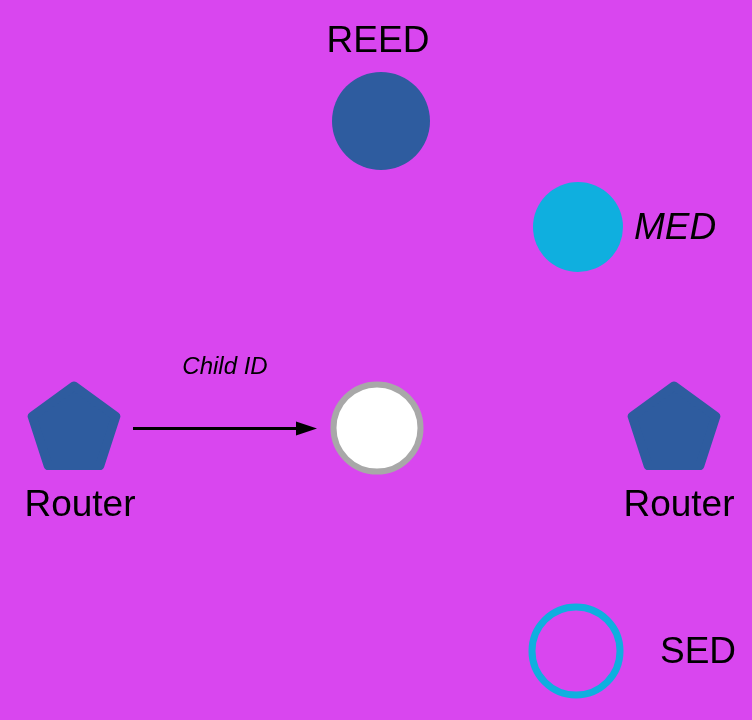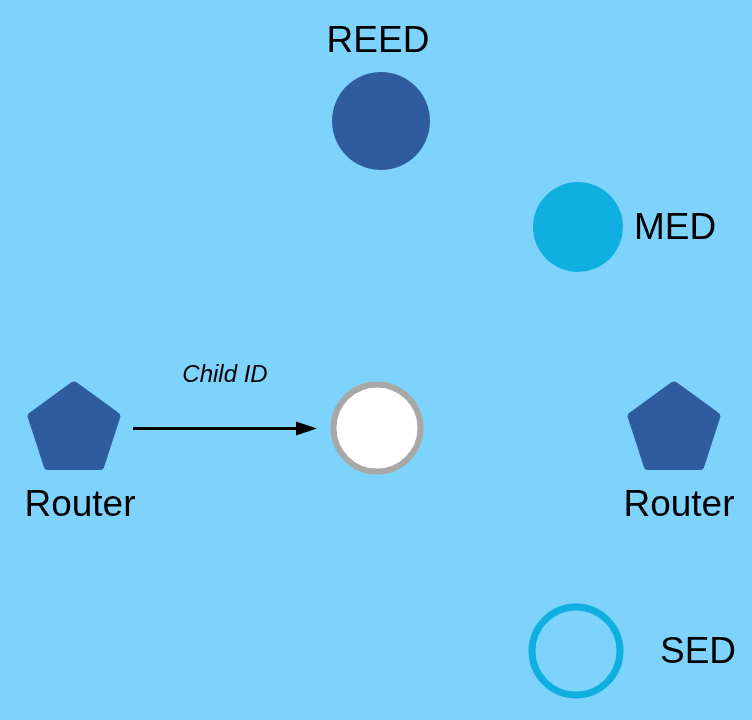--- a/index.html
+++ b/index.html
@@ -5,41 +5,41 @@
   html, body {
     margin: 0;
     padding: 0;
     background: #ffffff;
     font-family: "Liberation Sans", sans-serif;
   }
   .diagram {
     position: relative;
     width: 752px;
     height: 720px;
-    background: #7dd3fc;
+    background: #d946ef;
     overflow: hidden;
   }
   .shape {
     position: absolute;
     display: block;
   }
   .node-label {
     position: absolute;
     font-size: 37px;
     line-height: 40px;
     color: #000000;
     white-space: nowrap;
   }
   .centered {
     text-align: center;
   }
   .arrow-label {
     position: absolute;
     left: 125px;
-    top: 360px;
+    top: 352px;
     width: 200px;
     text-align: center;
     font-style: italic;
     font-size: 24px;
     line-height: 27px;
     color: #000000;
   }
 </style>
 </head>
 <body>
@@ -47,21 +47,21 @@
 <div class="diagram">
 
   <div class="node-label centered" style="left:278px; top:20px; width:200px;">REED</div>
   <svg class="shape" style="left:331px; top:71px;" width="100" height="100">
     <circle cx="50" cy="50" r="49" fill="#2E5C9F"></circle>
   </svg>
 
   <svg class="shape" style="left:532px; top:181px;" width="92" height="92">
     <circle cx="46" cy="46" r="45" fill="#0FAFDF"></circle>
   </svg>
-  <div class="node-label" style="left:634px; top:207px;">MED</div>
+  <div class="node-label" style="left:634px; top:207px;font-style:italic;">MED</div>
 
   <svg class="shape" style="left:24px; top:381px;" width="100" height="96">
     <polygon points="50,5 91.85,35.4 75.86,84.6 24.14,84.6 8.15,35.4" stroke-width="9" stroke-linejoin="round" fill="#2E5C9F" stroke="#2E5C9F"></polygon>
   </svg>
   <div class="node-label centered" style="left:0px; top:484px; width:160px;">Router</div>
 
   <div class="arrow-label">
     <div>Child ID</div>
   </div>
   <svg class="shape" style="left:133px; top:420px;" width="186" height="17">

